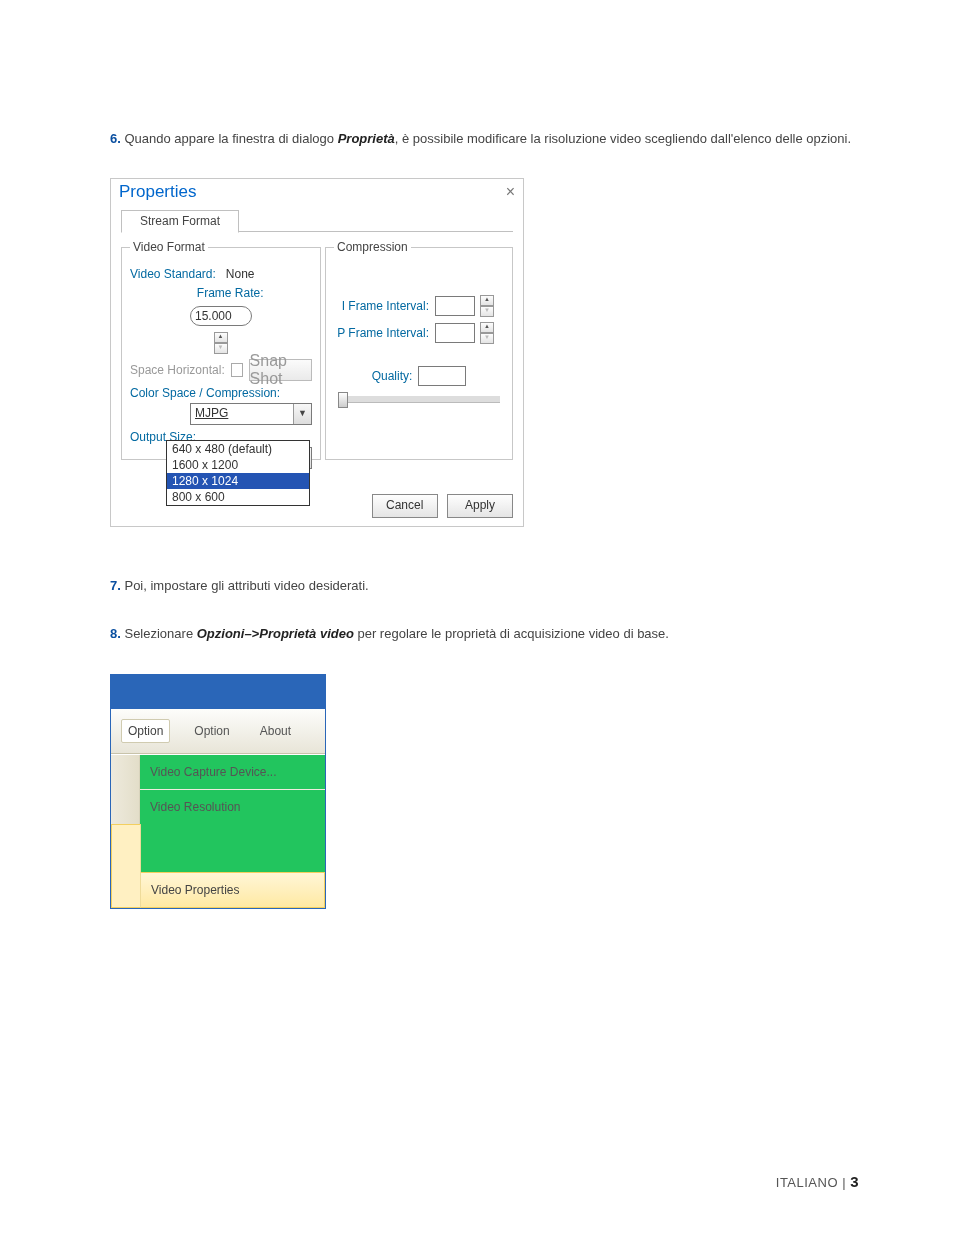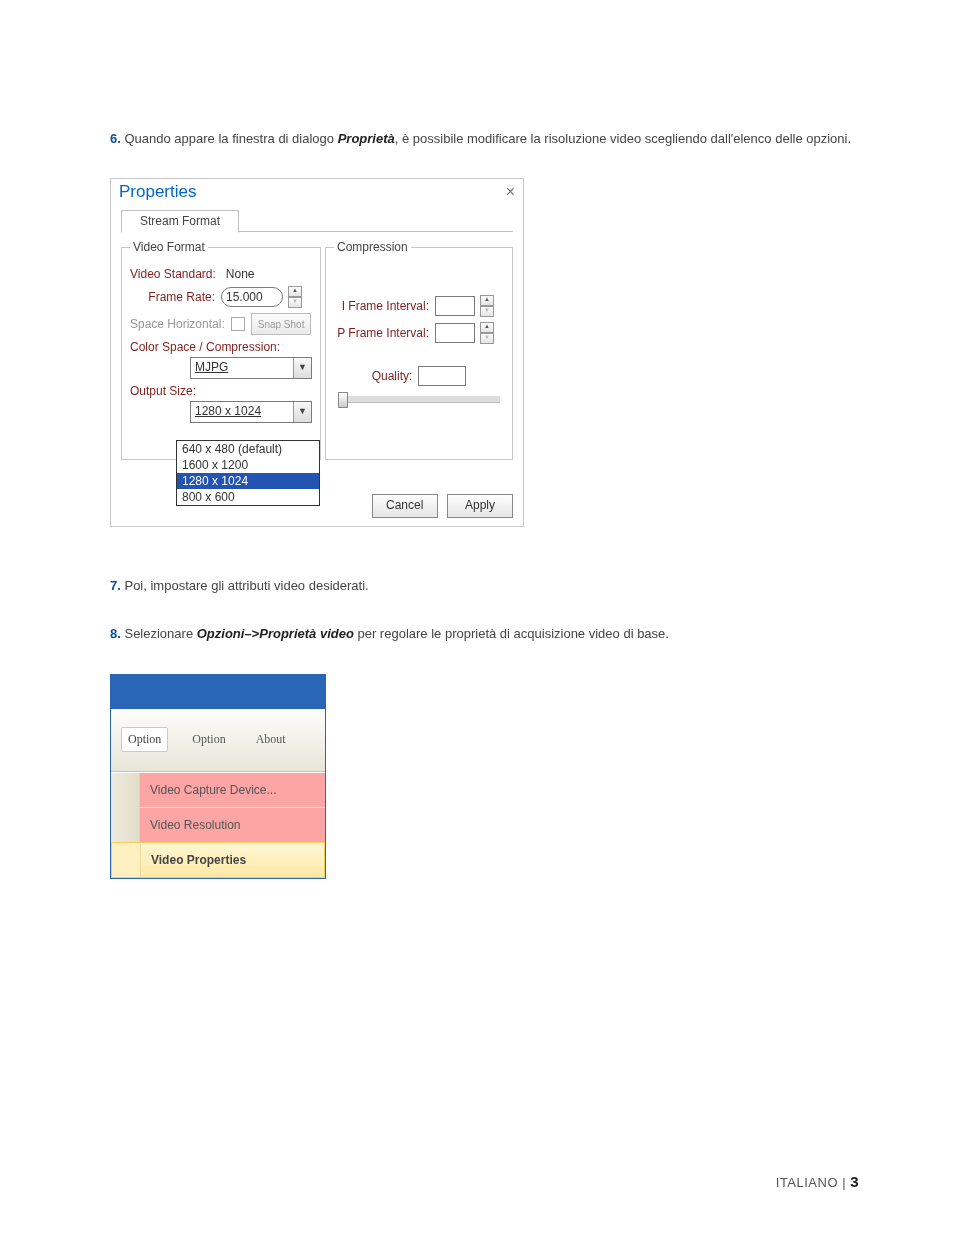--- a/index.html
+++ b/index.html
@@ -102,21 +102,21 @@
   }
   .row {
     display: flex;
     align-items: center;
     margin: 5px 0;
     gap: 6px;
   }
   .lbl {
     flex: 0 0 auto;
     font-size: 12px;
-    color: #7f1d1d;
+    color: #0369a1;
   }
   .lbl.r { text-align: right; }
   .txtbox {
     height: 18px;
     border: 1px solid #7a7a7a;
     padding: 0 4px;
     font-size: 12px;
     color: #333;
     background: #fff;
   }
@@ -134,22 +134,22 @@
     line-height: 7px;
     text-align: center;
     color: #555;
   }
   .disabled, .disabled .lbl { color: #999 !important; }
   .btn-disabled {
     border: 1px solid #bbb;
     background: linear-gradient(#fbfbfb,#eaeaea);
     color: #999;
     height: 20px;
-    padding: 0 6px;
-    font-size: 10px;
+    padding: 0 0;
+    font-size: 16px;
   }
   .chk-disabled {
     width: 12px; height: 12px;
     border: 1px solid #aaa;
     background: #fff;
     display: inline-block;
   }
 
   .combo {
     position: relative;
@@ -172,21 +172,21 @@
     border-left: 1px solid #999;
     background: linear-gradient(#f8f8f8,#ddd);
     text-align: center;
     font-size: 9px;
     line-height: 18px;
     color: #444;
   }
 
   .dropdown-list {
     position: absolute;
-    left: 54px;
+    left: 44px;
     top: 186px;
     width: 142px;
     border: 1px solid #333;
     background: #fff;
     z-index: 5;
     font-size: 12px;
   }
   .dropdown-list .opt {
     padding: 1px 5px;
     color: #333;
@@ -242,36 +242,35 @@
   .menu-topbar {
     height: 34px;
     background: #2a66b8;
   }
   .menu-bar {
     display: flex;
     height: 28px;
     align-items: center;
     background: linear-gradient(#fdfdfb,#e8e5d8);
     border-bottom: 1px solid #c8c3aa;
-    padding: 17px 10px;
+    padding: 8px 10px;
     gap: 18px;
     color: #555;
-    font-family: Liberation Serif, serif;
   }
   .menu-bar .m-item {
     padding: 4px 6px;
     border-radius: 2px;
   }
   .menu-bar .m-item.active {
     background: #fff;
     border: 1px solid #d0cbb0;
     color: #444;
   }
   .menu-dd {
-    background: #fca5a5;
+    background: #22c55e;
     border-top: 1px solid #fff;
   }
   .menu-dd .strip {
     display: flex;
   }
   .menu-dd .gutter {
     width: 28px;
     background: linear-gradient(90deg,#eeeadd,#e3dec9);
     border-right: 1px solid #d8d3bc;
   }
@@ -293,21 +292,22 @@
     border-left: 1px solid #f3cf5f;
     border-right: 1px solid #eedb9a;
   }
   .menu-dd .row-hl .txt-hl {
     flex: 1;
     padding: 10px 10px;
     background: linear-gradient(#fff6d7,#ffe9a3);
     border: 1px solid #f3cf5f;
     border-left: none;
     color: #444;
-    font-weight: 700;
+    font-weight: 400;
+    margin-top: 48px;
   }
 
   .footer {
     position: absolute;
     bottom: 45px;
     right: 95px;
     font-size: 13px;
     color: #555;
     letter-spacing: .5px;
   }
@@ -340,21 +340,21 @@
 
         <div class="col-left">
           <fieldset class="grp" style="position:relative; height:200px;">
             <legend>Video Format</legend>
 
             <div class="row">
               <span class="lbl">Video Standard:</span>
               <span style="margin-left:4px;">None</span>
             </div>
 
-            <div class="row" style="justify-content:flex-start;">
+            <div class="row" style="justify-content:flex-start;flex-direction:column;">
               <span class="lbl r" style="width:85px;">Frame Rate:</span>
               <input class="txtbox" style="width: 52px; border-radius: 10px;" value="15.000">
               <span class="spinner">
                 <span class="spin-btn">▲</span>
                 <span class="spin-btn" style="color:#bbb;">▼</span>
               </span>
             </div>
 
             <div class="row disabled">
               <span class="lbl">Space Horizontal:</span>

